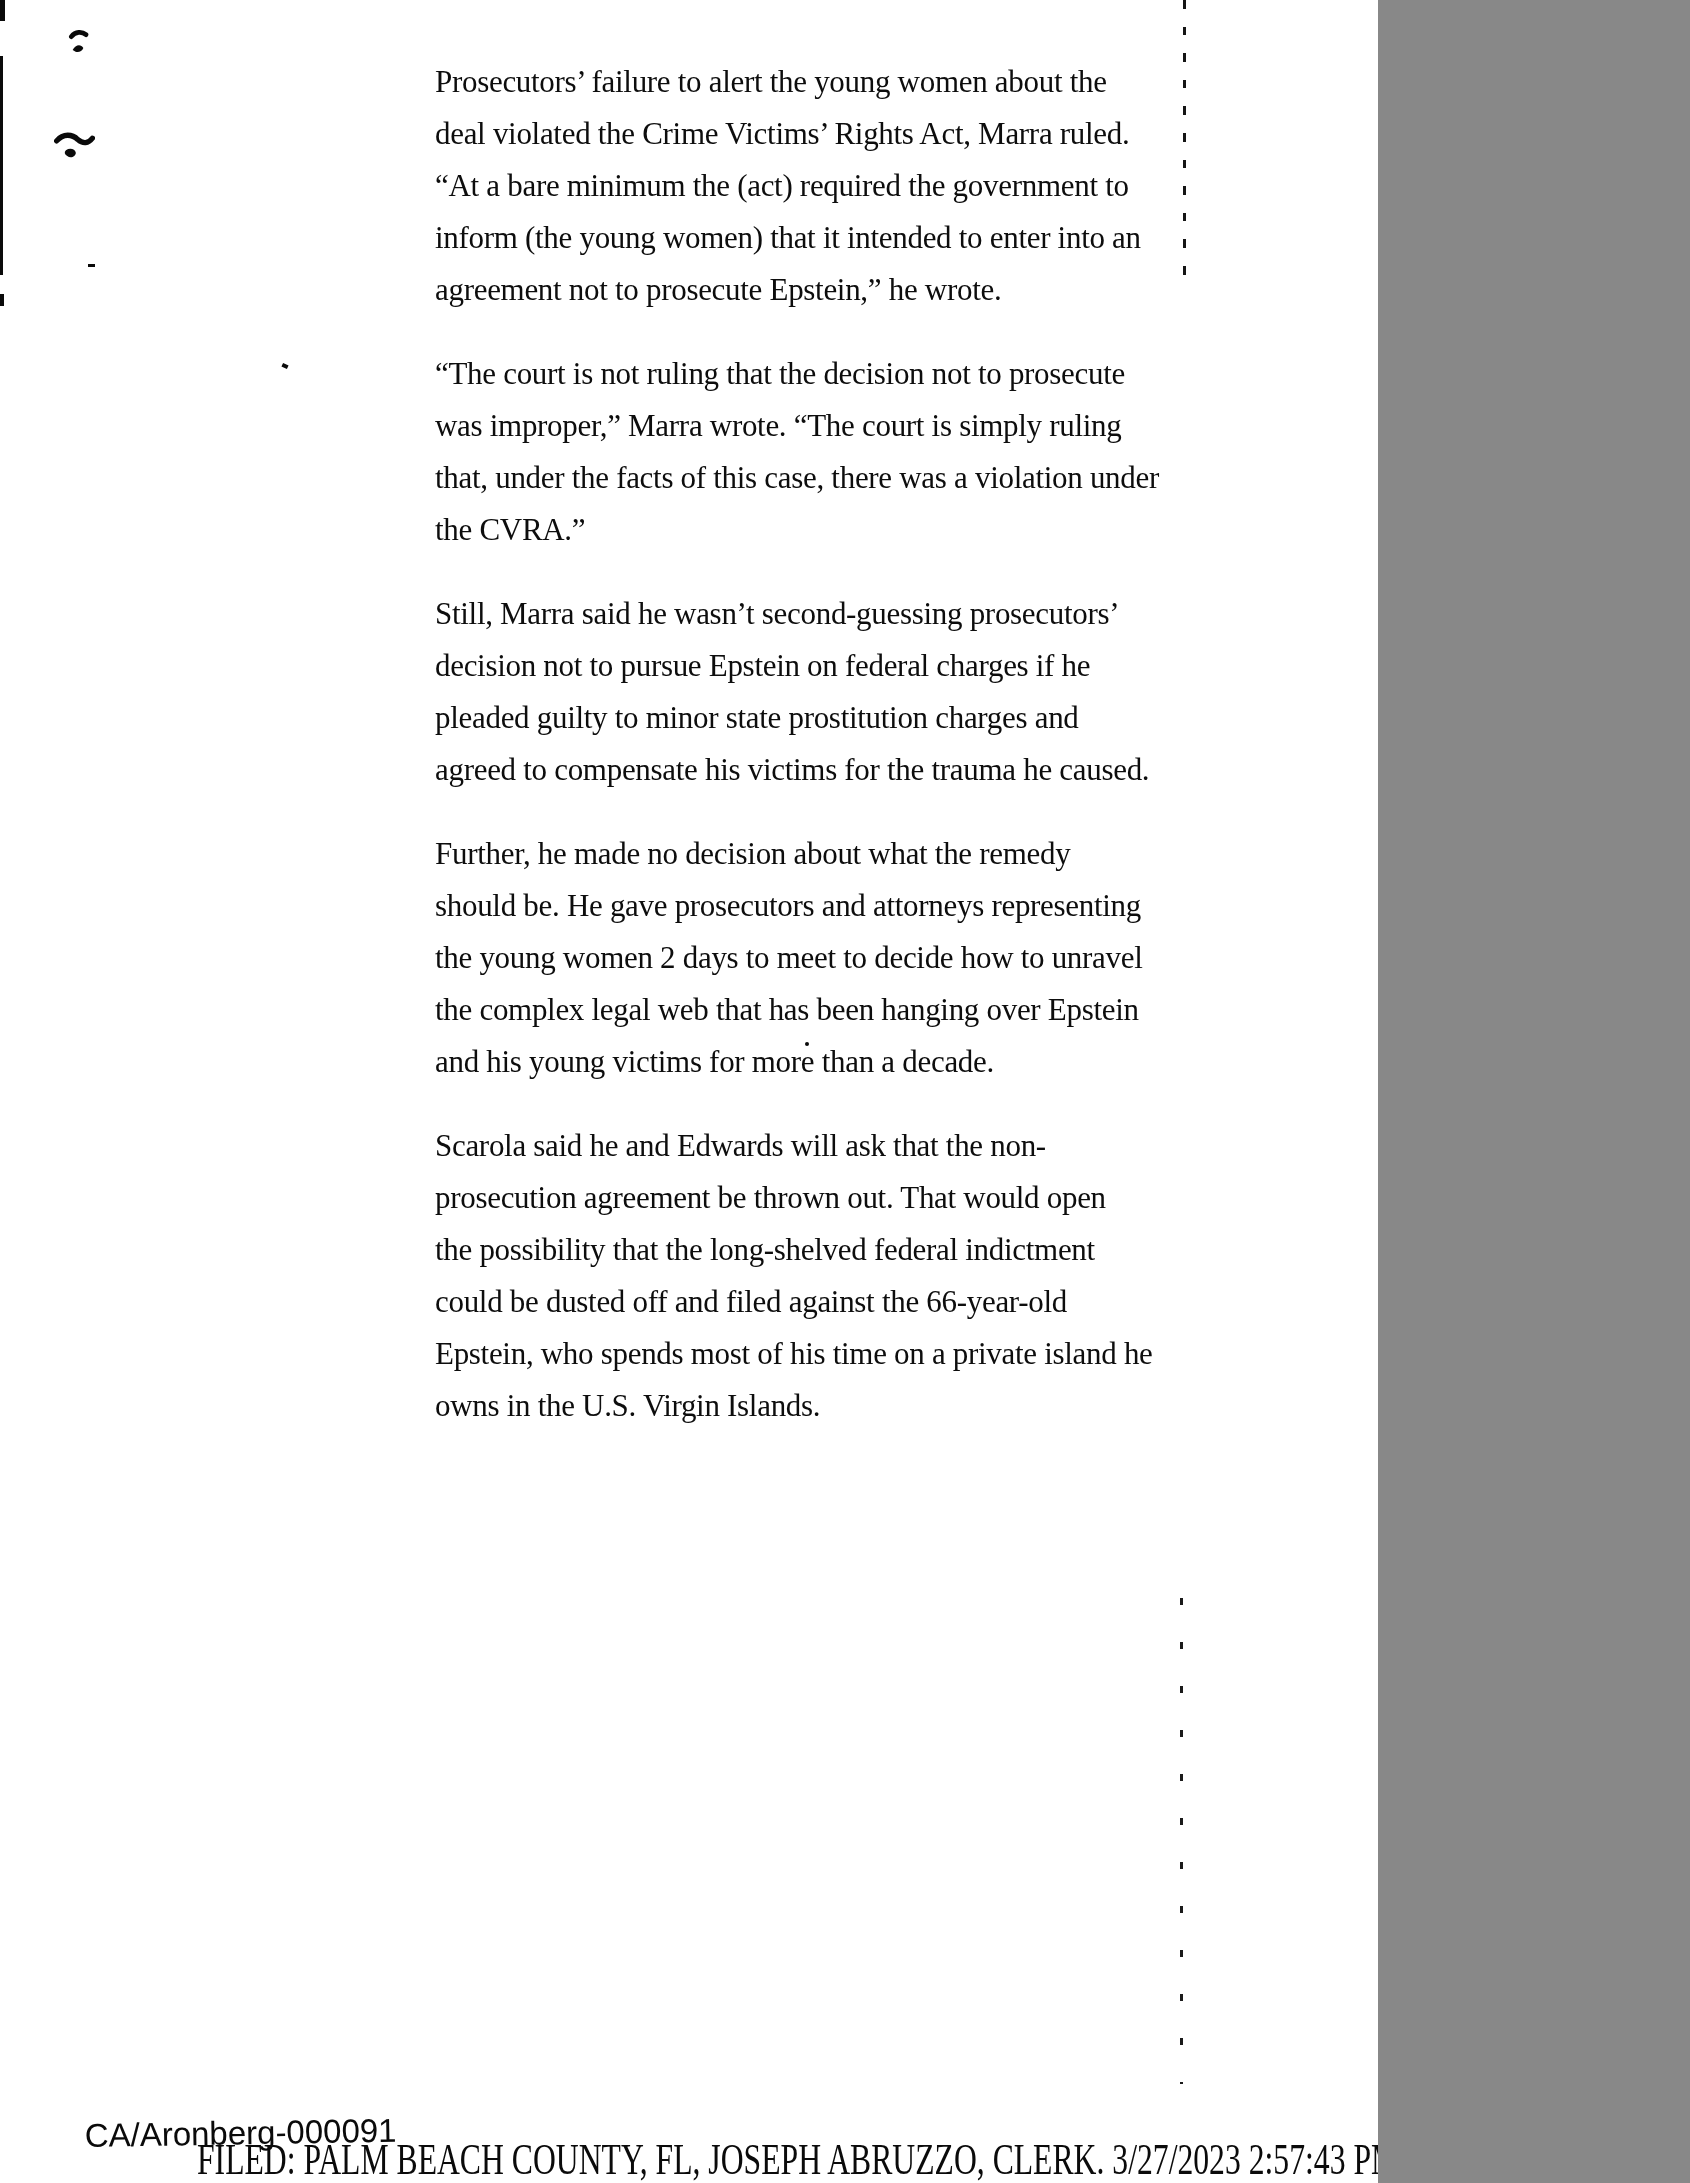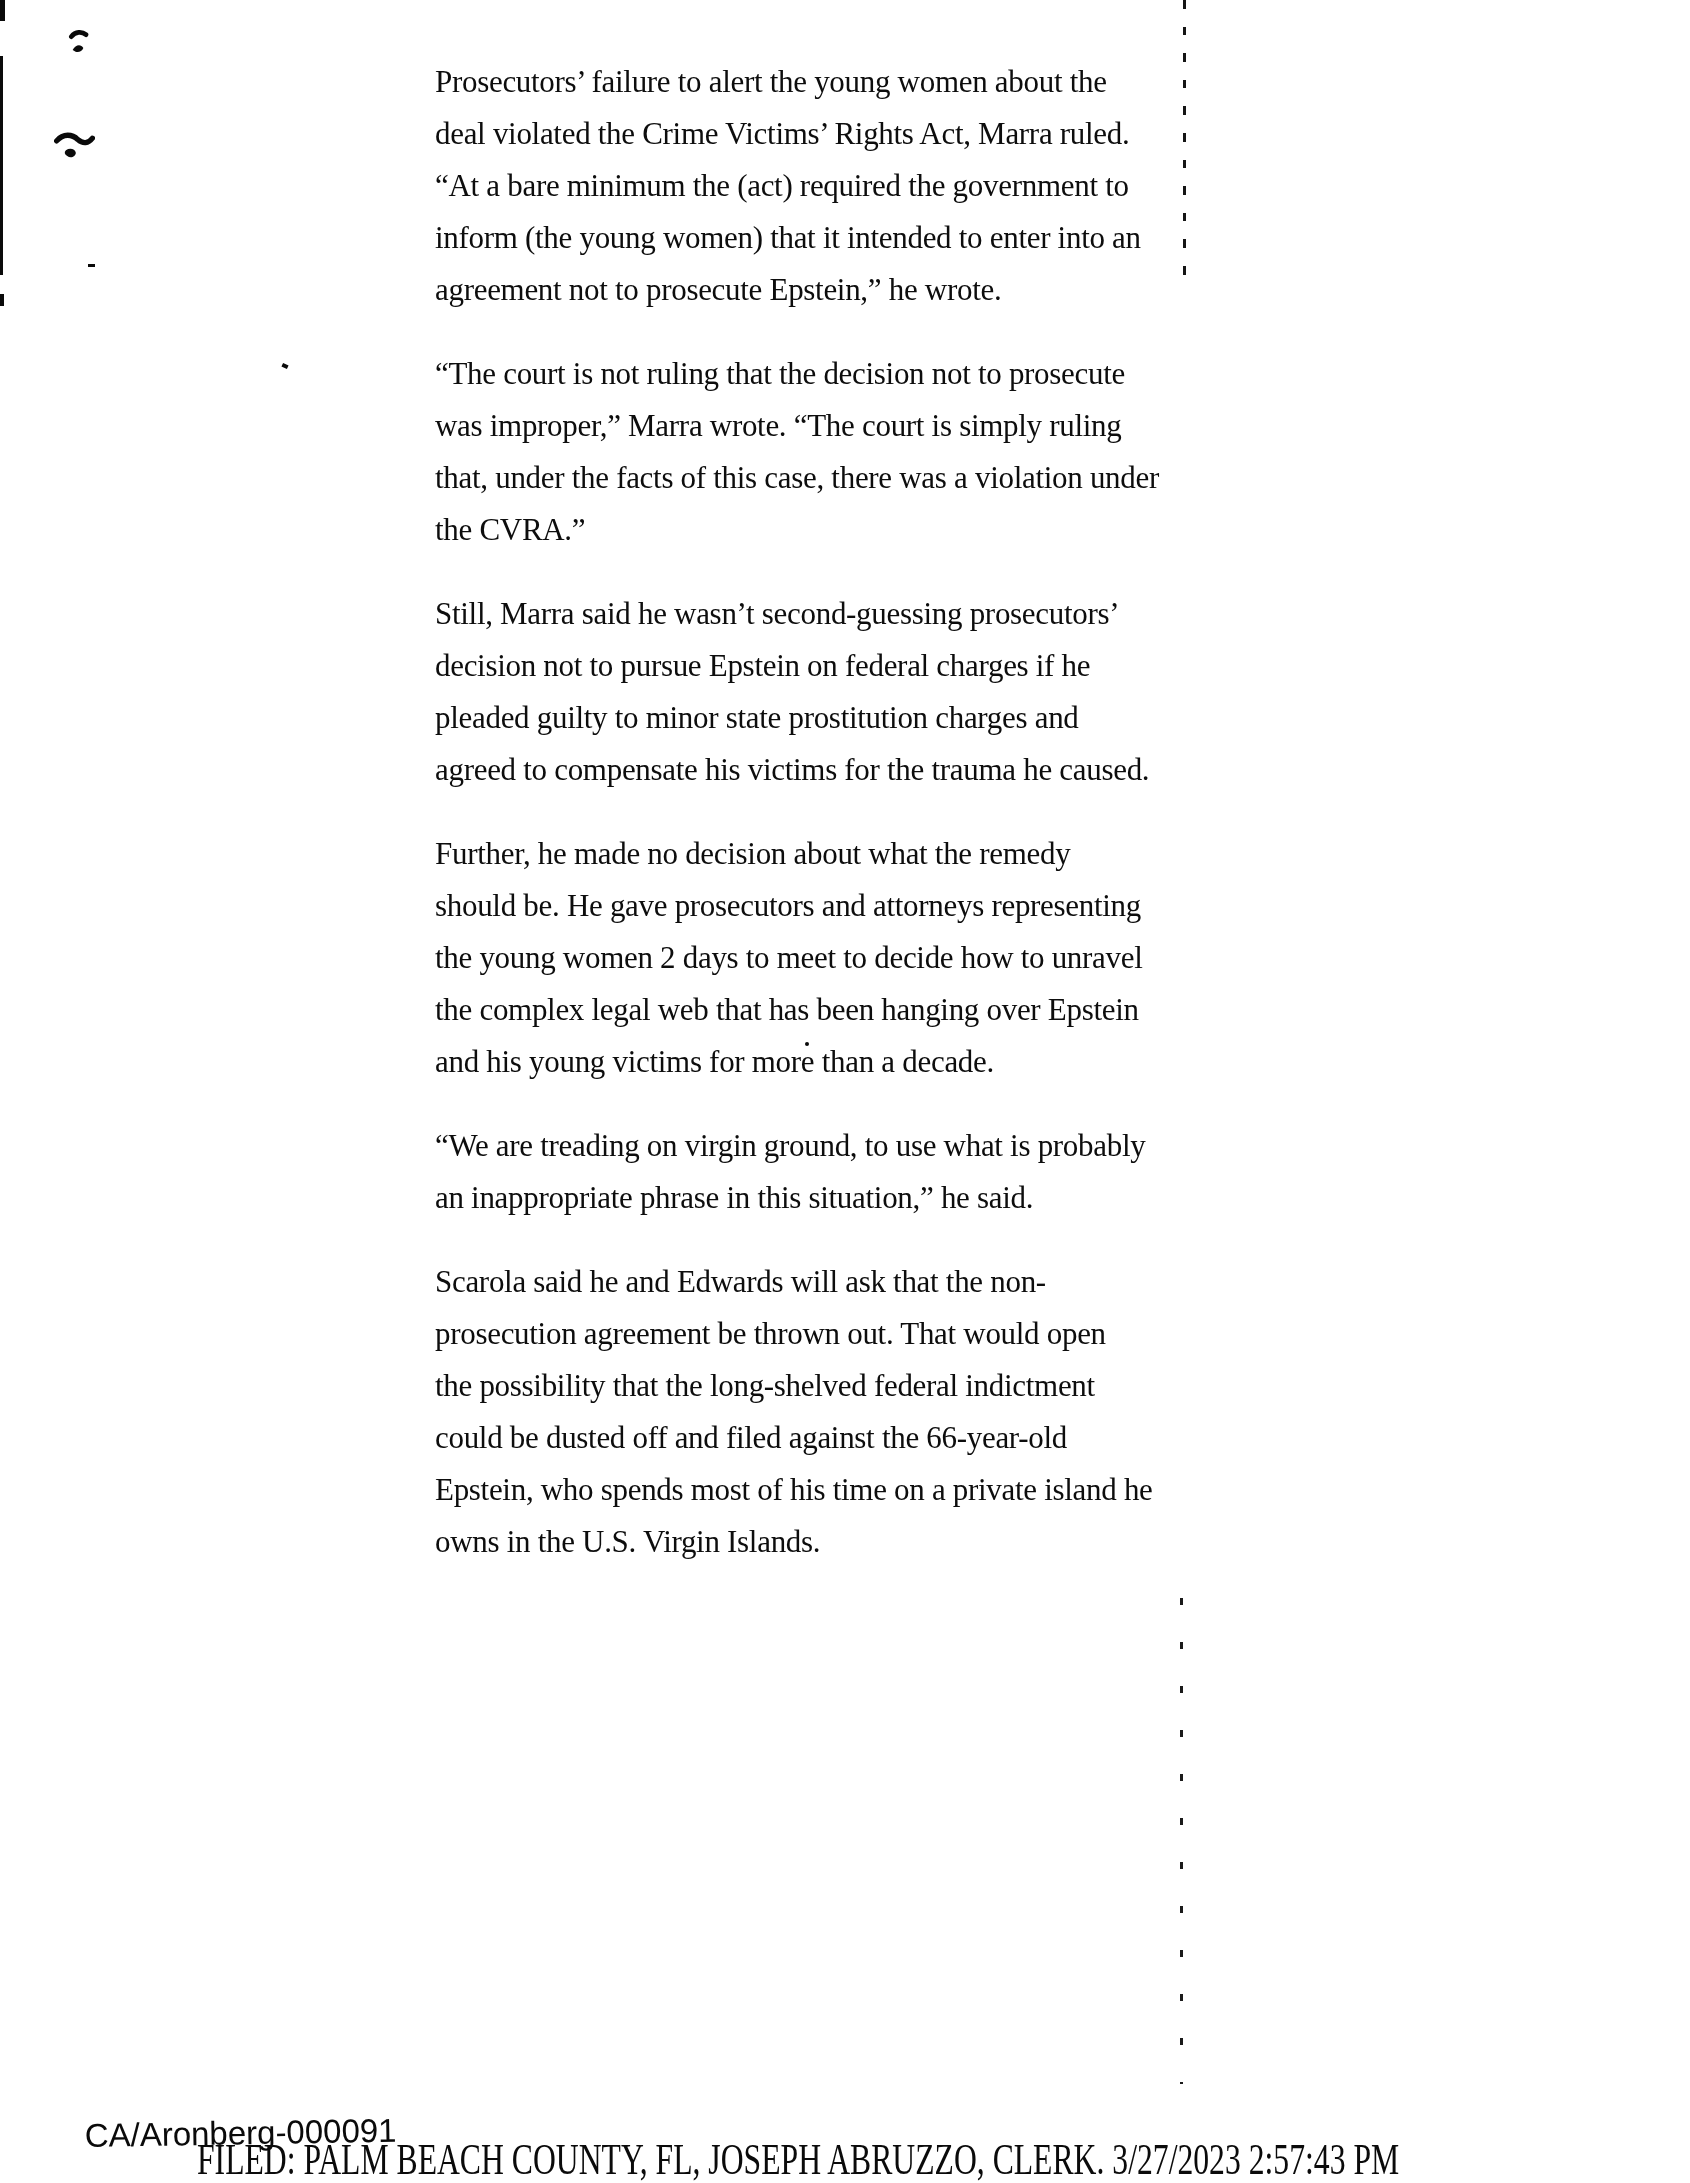--- a/index.html
+++ b/index.html
@@ -1,18 +1,18 @@
 <!DOCTYPE html>
 <html style="font-size:10.6px"><head>
 <meta charset="utf-8">
 <style>
   html, body { margin: 0; padding: 0; background: #888; }
   .page {
     position: relative;
-    width: 1690px;
+    width: 1378px;
     height: 2183px;
     background: #ffffff;
     overflow: hidden;
     font-family: "Liberation Serif", serif;
     color: #0d0d0d;
   }
   
   .body-text {
     position: absolute;
     left: 435px;
@@ -109,22 +109,20 @@
 the CVRA.”</p>
     <p>Still, Marra said he wasn’t second-guessing prosecutors’
 decision not to pursue Epstein on federal charges if he
 pleaded guilty to minor state prostitution charges and
 agreed to compensate his victims for the trauma he caused.</p>
     <p>Further, he made no decision about what the remedy
 should be. He gave prosecutors and attorneys representing
 the young women 2 days to meet to decide how to unravel
 the complex legal web that has been hanging over Epstein
 and his young victims for more than a decade.</p>
-    <p>“We are treading on virgin ground, to use what is probably
-an inappropriate phrase in this situation,” he said.</p>
     <p>Scarola said he and Edwards will ask that the non-
 prosecution agreement be thrown out. That would open
 the possibility that the long-shelved federal indictment
 could be dusted off and filed against the 66-year-old
 Epstein, who spends most of his time on a private island he
 owns in the U.S. Virgin Islands.</p>
   </div>
 
   <div class="bates">CA/Aronberg-000091</div>
   <div class="filed-stamp">FILED: PALM BEACH COUNTY, FL, JOSEPH ABRUZZO, CLERK. 3/27/2023 2:57:43 PM</div>

